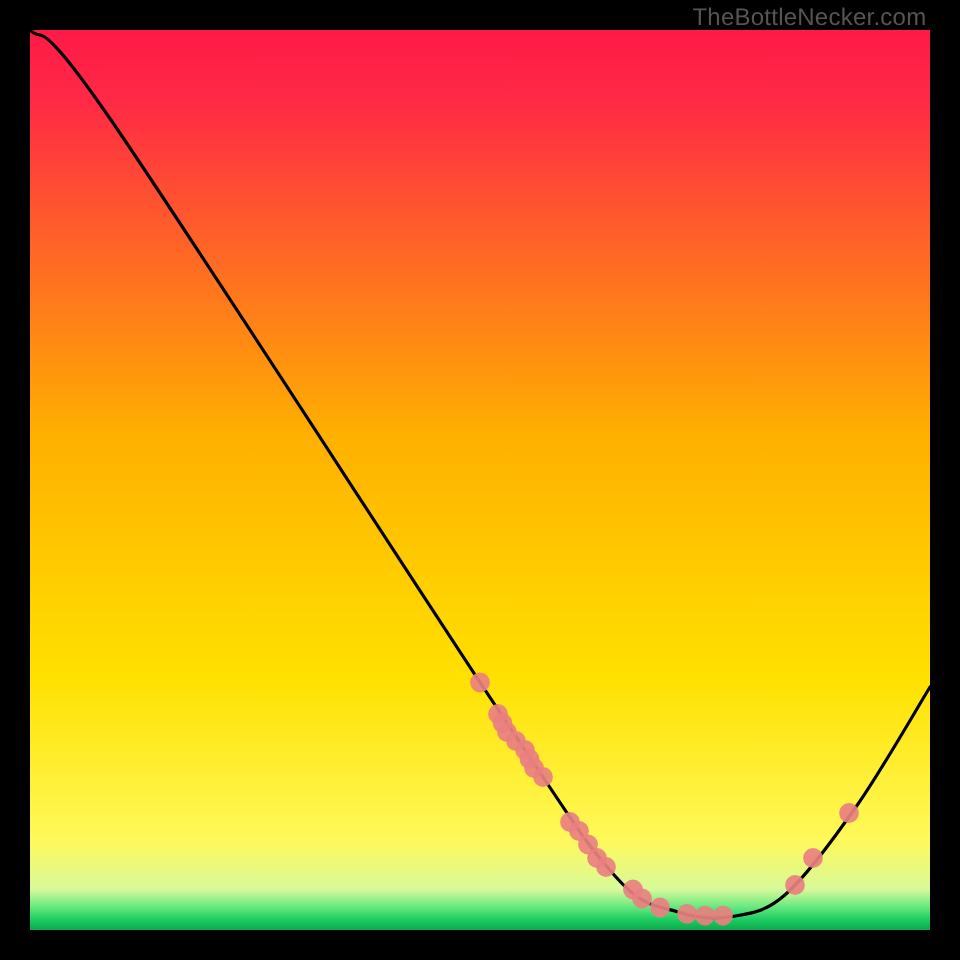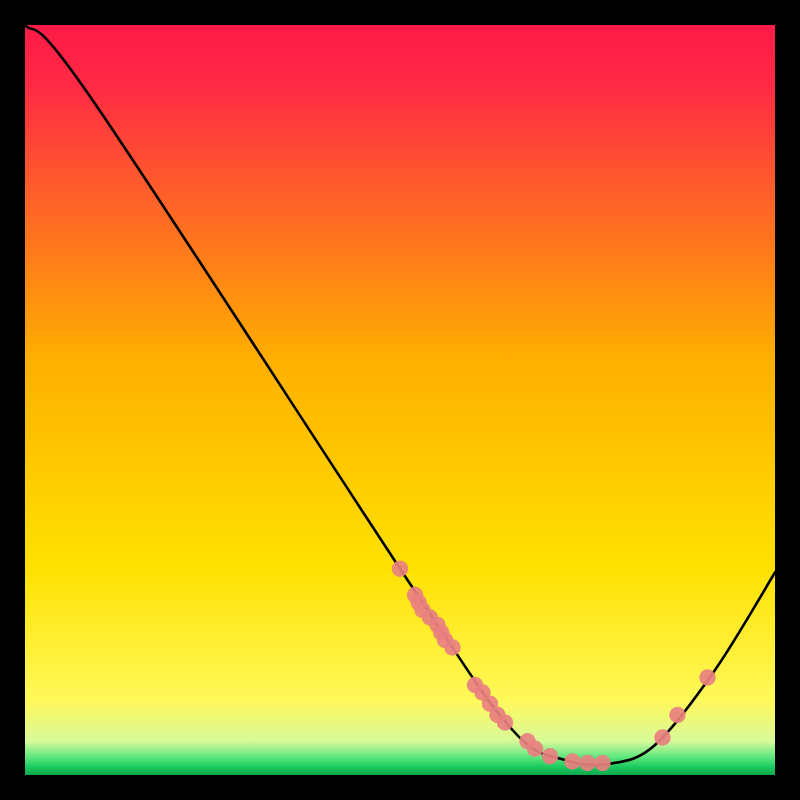--- a/index.html
+++ b/index.html
@@ -5,20 +5,21 @@
   body { margin: 0; padding: 0; background: #000; width: 800px; height: 800px; overflow: hidden; font-family: Arial, sans-serif; }
   .wrap { position: relative; width: 800px; height: 800px; background: #000; }
   .plot { position: absolute; left: 25px; top: 25px; width: 750px; height: 750px; }
   .attribution { position: absolute; top: 4px; right: 28px; color: #555; font-size: 20px; font-weight: 500; letter-spacing: 0.2px; }
   svg { display: block; }
 </style>
 </head>
 <body>
 
 <div class="wrap">
+  <div class="attribution">TheBottleNecker.com</div>
   <div class="plot">
     <svg viewBox="0 0 100 100" preserveAspectRatio="none" width="750" height="750">
       <defs>
         <linearGradient id="bg" x1="0" y1="0" x2="0" y2="1">
           <stop offset="0" stop-color="#ff1a47"></stop>
           <stop offset="0.08" stop-color="#ff2a45"></stop>
           <stop offset="0.45" stop-color="#ffb000"></stop>
           <stop offset="0.72" stop-color="#ffe100"></stop>
           <stop offset="0.90" stop-color="#fff95a"></stop>
           <stop offset="0.955" stop-color="#d8f99a"></stop>

